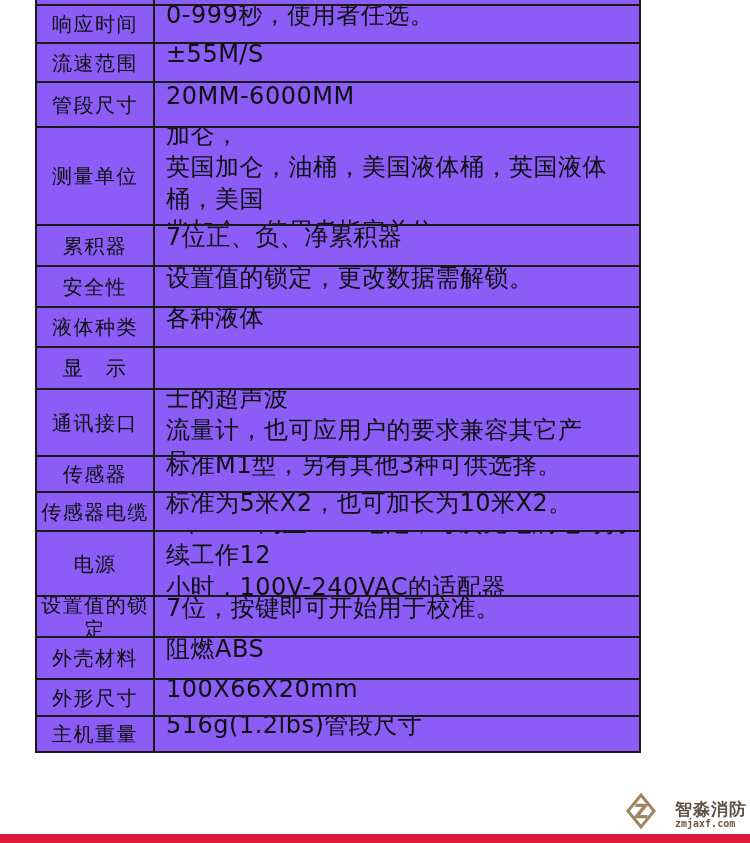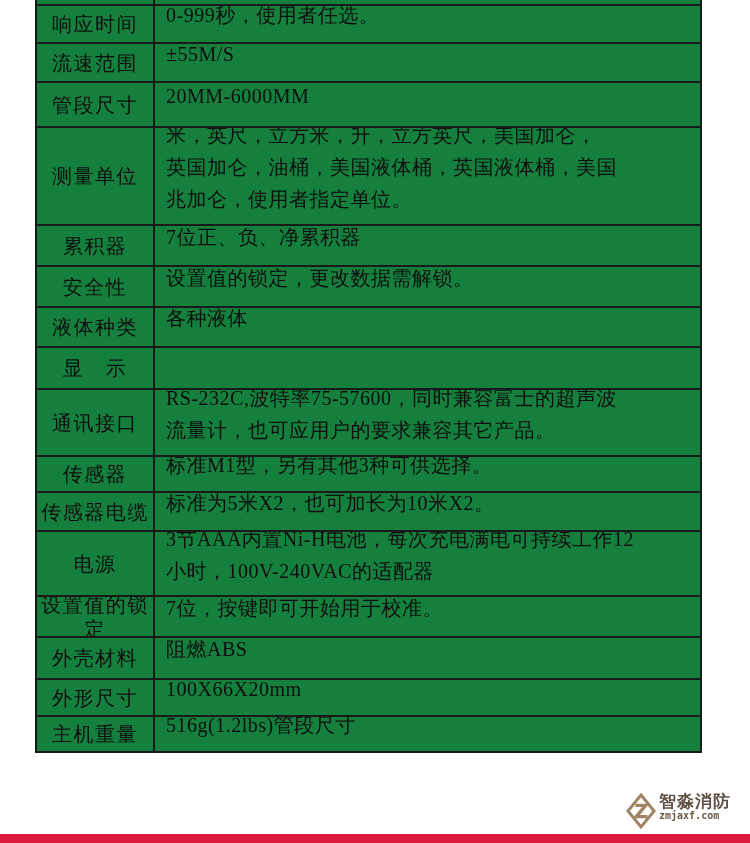--- a/index.html
+++ b/index.html
@@ -7,26 +7,25 @@
     width:750px;height:843px;
     background:#ffffff;
     font-family:"DejaVu Sans","Liberation Sans",sans-serif;
     color:#0e0e0e;
     position:relative;
     overflow:hidden;
   }
   .spec-table{
     position:absolute;
     left:35px; top:0;
-    width:667px;
+    width:606px;
     border-left:2px solid #1a1a1a;
     border-right:2px solid #1a1a1a;
     box-sizing:border-box;
-    background:#15803d;
-    font-family:Liberation Serif, serif;
+    background:#8b5cf6;
   }
   .spec-row{
     display:flex;
     border-bottom:2px solid #1a1a1a;
     box-sizing:border-box;
   }
   
   .spec-row:nth-child(1){height:6px}
   .spec-row:nth-child(2){height:38px}
   .spec-row:nth-child(3){height:39px}
@@ -58,32 +57,32 @@
     letter-spacing:1.5px;
     line-height:24px;
     overflow:hidden;
   }
   .value-cell{
     flex:1 1 auto;
     display:flex;
     align-items:center;
     padding:2px 8px 20px 11px;
     box-sizing:border-box;
-    font-size:20px;
+    font-size:24px;
     line-height:32px;
     letter-spacing:0.5px;
     white-space:pre-line;
     overflow:hidden;
   }
   .brand{
     position:absolute;
     left:626px; top:793px;
     display:flex;
-    align-items:flex-start;
-    gap:3px;
+    align-items:flex-end;
+    gap:19px;
   }
   .brand-icon{display:block;}
   .brand-text{display:flex;flex-direction:column;line-height:1.05;}
   .brand-name{
     font-size:17px;
     font-weight:700;
     color:#5f5244;
     letter-spacing:1px;
     white-space:nowrap;
   }

